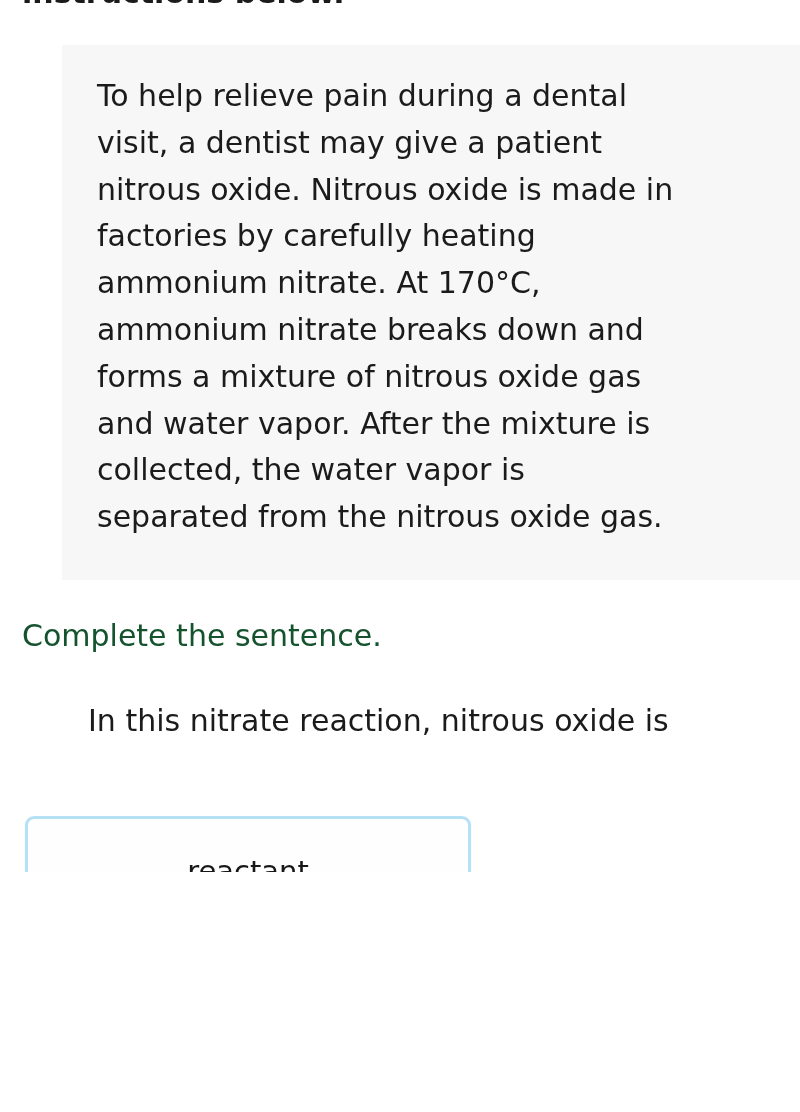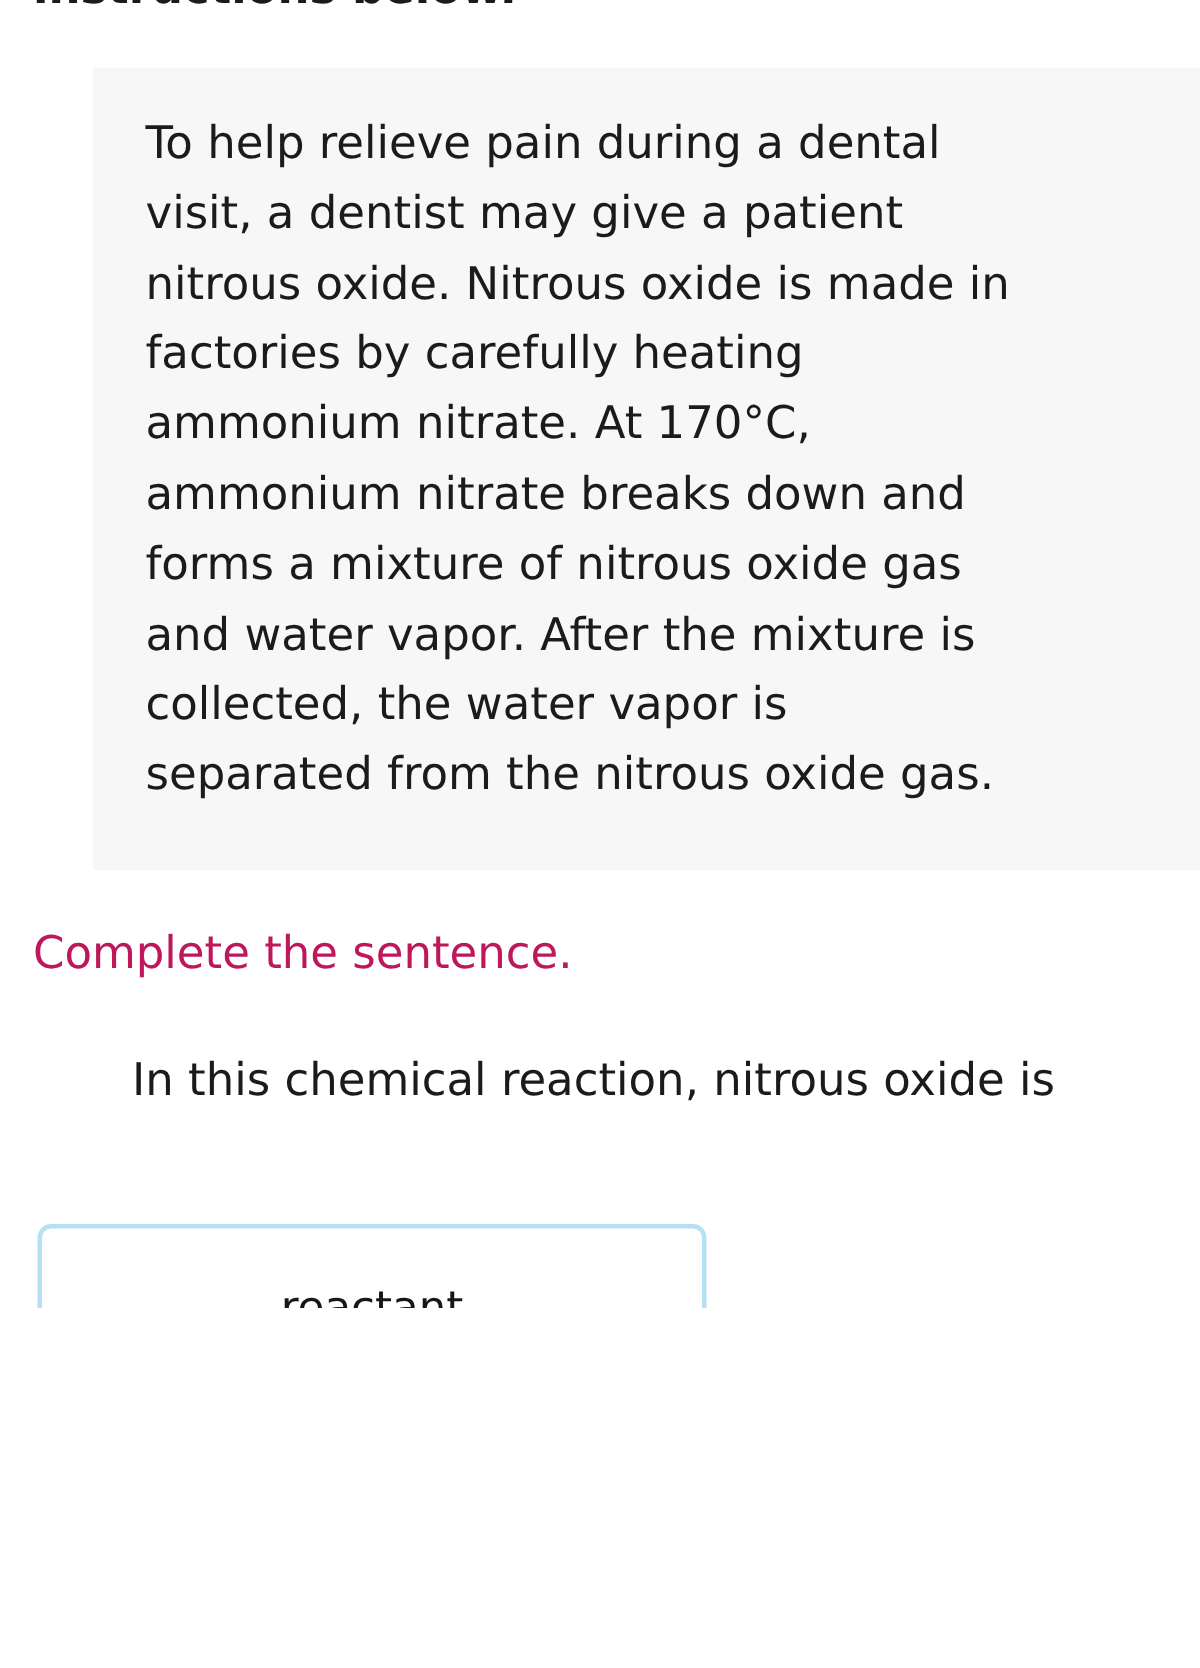--- a/index.html
+++ b/index.html
@@ -47,21 +47,21 @@
     color: #1b1b1b;
   }
 
   
   .prompt-label {
     position: absolute;
     left: 22px;
     top: 612px;
     font-size: 30px;
     line-height: 47px;
-    color: #be185d;
+    color: #14532d;
   }
 
   
   .sentence {
     position: absolute;
     left: 88px;
     top: 697px;
     font-size: 30px;
     line-height: 47px;
     color: #1b1b1b;
@@ -124,21 +124,21 @@
 ammonium nitrate breaks down and
 forms a mixture of nitrous oxide gas
 and water vapor. After the mixture is
 collected, the water vapor is
 separated from the nitrous oxide gas.</div>
   </div>
 
   <div class="prompt-label">Complete the sentence.</div>
 
   <div class="sentence">
-    <span class="line">In this chemical reaction, nitrous oxide is</span>
+    <span class="line">In this nitrate reaction, nitrous oxide is</span>
   </div>
 
   <div class="choice-btn choice-reactant">
     <span>reactant</span>
   </div>
 
   <div class="choice-btn choice-product">
     <span>product</span>
   </div>
 

